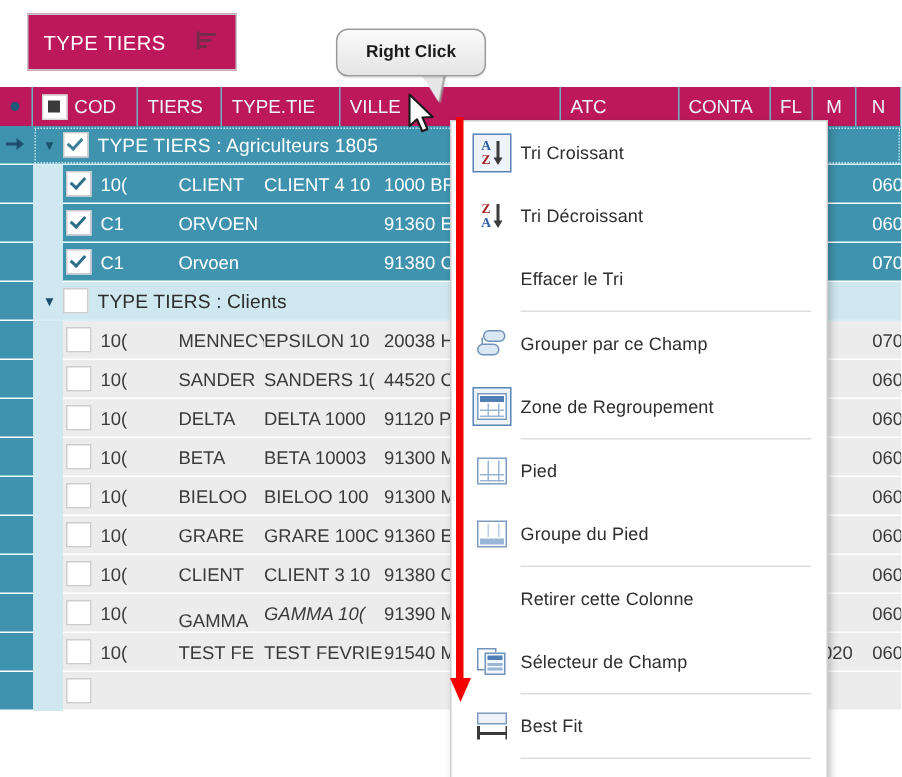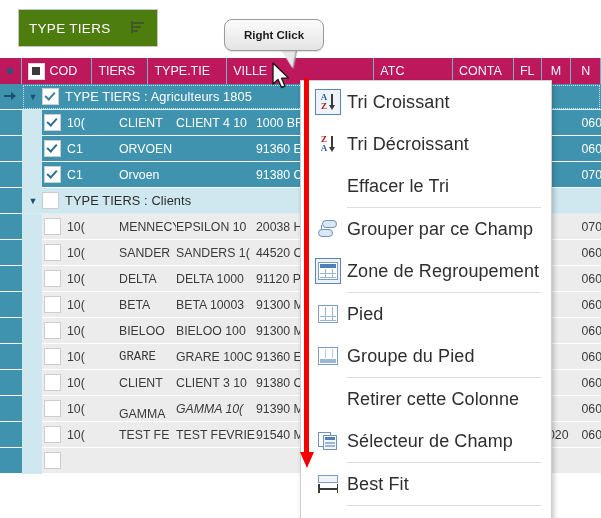--- a/index.html
+++ b/index.html
@@ -9,21 +9,21 @@
     font-family:"Liberation Sans", sans-serif;
     font-size:12px;
     -webkit-font-smoothing:antialiased;
   }
   #app{position:absolute;inset:0;}
 
   
   .groupbar{position:absolute;left:0;top:0;width:601px;height:55px;background:#ffffff;}
   .group-chip{
     position:absolute;left:18px;top:9px;width:140px;height:38px;
-    background:#4d7c0f;border:1px solid #c6c6c6;
+    background:#be185d;border:1px solid #c6c6c6;
     display:flex;align-items:center;padding:0 10px;box-sizing:border-box;
   }
   .group-chip .gc-label{color:#ffffff;font-size:13.5px;letter-spacing:.3px;flex:1;}
   .group-chip .gc-icon{width:16px;height:14px;position:relative;opacity:.55;}
   .group-chip .gc-icon i{position:absolute;left:2px;height:2px;background:#3b3b3b;display:block;}
   .group-chip .gc-icon i:nth-child(1){top:1px;width:11px;}
   .group-chip .gc-icon i:nth-child(2){top:5px;width:8px;}
   .group-chip .gc-icon i:nth-child(3){top:9px;width:5px;}
   .group-chip .gc-icon i:nth-child(4){top:0;left:0;width:2px;height:12px;}
 
@@ -116,21 +116,21 @@
 
   
   .ctxmenu{
     position:absolute;left:300px;top:80px;width:250px;
     background:#ffffff;border:1px solid #cfcfcf;
     box-shadow:2px 2px 5px rgba(0,0,0,.22);
     z-index:60;
   }
   .mi{height:42px;display:flex;align-items:center;box-sizing:border-box;padding-left:8px;}
   .mi .mico{width:38px;flex:0 0 38px;display:flex;align-items:center;justify-content:center;height:100%;}
-  .mi .mlabel{font-size:18px;color:#2e2e2e;letter-spacing:.1px;}
+  .mi .mlabel{font-size:12px;color:#2e2e2e;letter-spacing:.1px;}
   .msep{height:1px;background:#dddddd;margin:0 10px 0 46px;}
 
   
   .ic{width:24px;height:24px;position:relative;}
   .ic.boxed{border:1px solid #5a86b5;background:#eef3fa;}
   .icAZ{display:flex;align-items:center;justify-content:center;height:100%;}
   .icAZ .lt{font-size:9px;line-height:9px;font-weight:bold;font-family:"Liberation Serif",serif;}
   .icAZ .col{display:flex;flex-direction:column;align-items:center;margin-right:1px;}
   .icAZ .a{color:#2f5fa8;}
   .icAZ .z{color:#a32020;}
@@ -392,21 +392,21 @@
             </div>
           </div>
         </div>
         <div class="row data norm">
           <div class="ind"></div>
           <div class="childgut"></div>
           <div class="body">
             <span class="chk"></span>
             <div class="cells">
               <span class="c" style="width: 52px;">10(</span>
-              <span class="c" style="width: 57px; font-family: Liberation Mono, monospace;">GRARE</span>
+              <span class="c" style="width: 57px;">GRARE</span>
               <span class="c" style="width: 80px;">GRARE 100C</span>
               <span class="c" style="width: 150px;">91360 E</span>
               <span class="c" style="width: 80px;"></span>
               <span class="c" style="width: 62px;"></span>
               <span class="c" style="width: 28px;"></span>
               <span class="c r" style="width: 30px; text-align: right; padding-right: 4px;">060</span>
             </div>
           </div>
         </div>
         <div class="row data norm">

